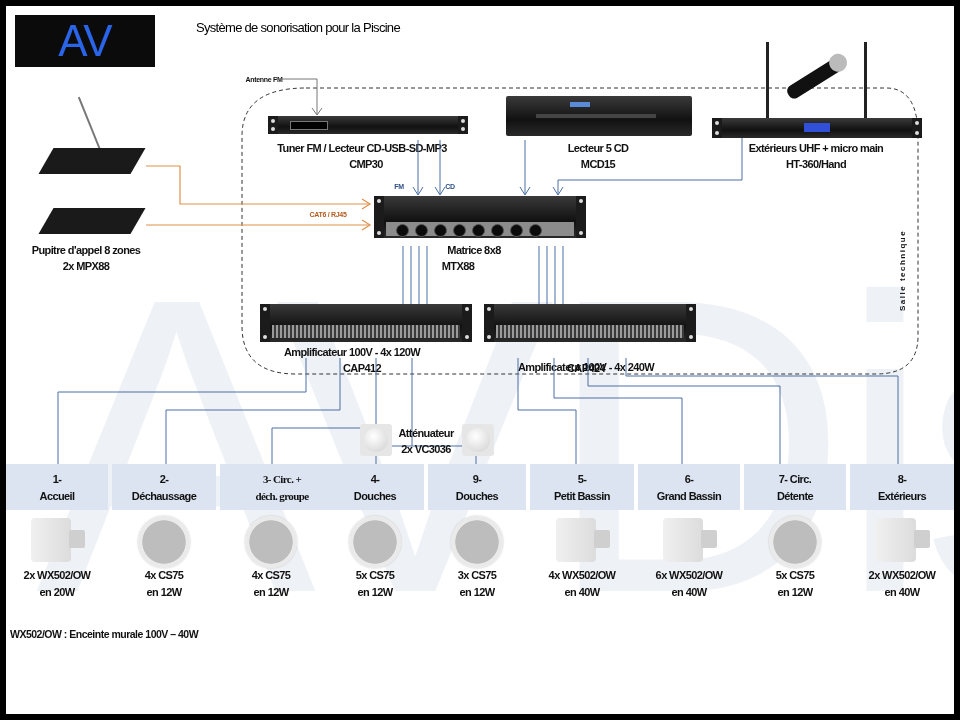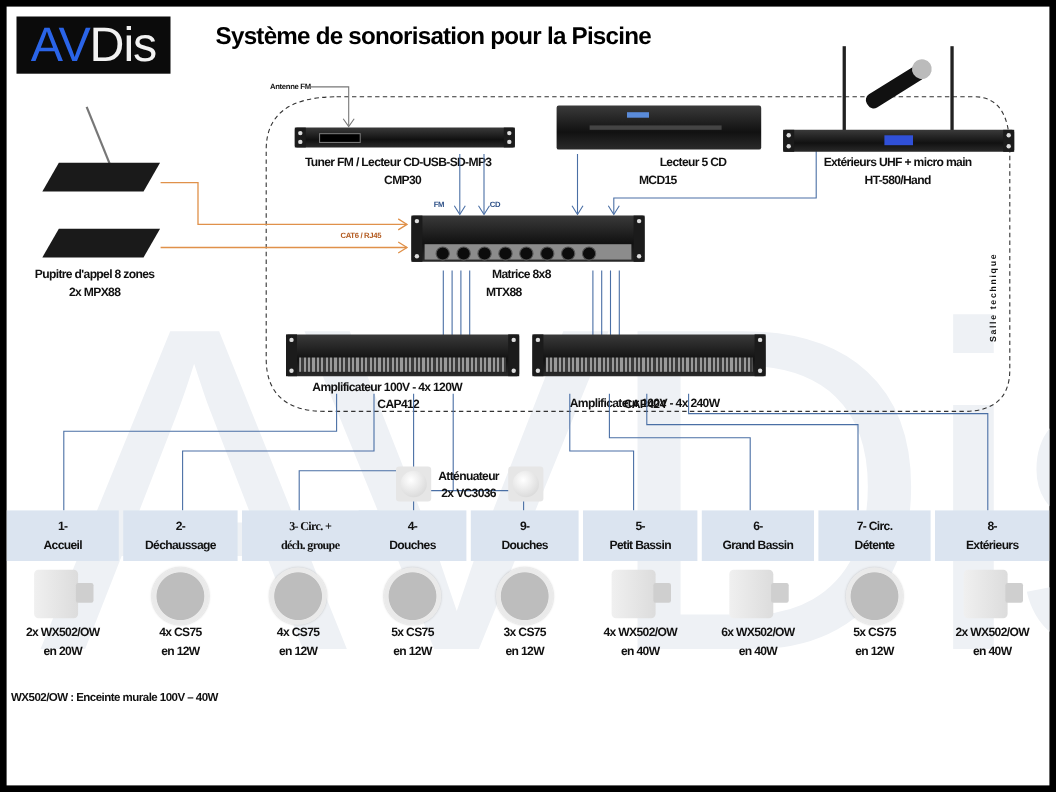--- a/index.html
+++ b/index.html
@@ -1,20 +1,20 @@
 <!DOCTYPE html>
 <html><head>
 <meta charset="utf-8">
 <style>
   html, body { margin: 0; padding: 0; }
   body { width: 960px; height: 720px; background: #000; position: relative; overflow: hidden; font-family: "Liberation Sans", sans-serif; }
   #canvas { position: absolute; left: 6px; top: 6px; width: 948px; height: 708px; background: #fff; overflow: hidden; }
   .abs { position: absolute; }
   .lbl { position: absolute; text-align: center; font-weight: bold; color: #111; font-size: 11px; line-height: 17px; letter-spacing: -0.6px; white-space: nowrap; transform: translateX(-50%); }
-  .title { position: absolute; left: 190px; top: 14px; font-size: 22px; font-weight: bold; color: #000; letter-spacing: -0.7px; }
+  .title { position: absolute; left: 190px; top: 14px; font-size: 13px; font-weight: normal; color: #000; letter-spacing: -0.7px; }
   .logo { position: absolute; left: 9px; top: 9px; width: 140px; height: 52px; background: #0b0b0b; display: flex; align-items: center; justify-content: center; font-size: 44px; letter-spacing: -1px; }
   .logo .av { color: #2a64e8; font-weight: normal; }
   .logo .dis { color: #f2f2f2; position: relative; }
   .watermark { position: absolute; left: 30px; top: 230px; font-size: 420px; color: #eef1f5; font-weight: normal; letter-spacing: -10px; line-height: 1; z-index: 0; user-select: none; }
   svg.wires { position: absolute; left: 0; top: 0; z-index: 1; }
   .dev { position: absolute; z-index: 2; }
   .rack { background: linear-gradient(#3a3a3a, #111 60%, #2a2a2a); border-radius: 2px; }
   .ear { position: absolute; top: 0; width: 10px; height: 100%; background: #1b1b1b; }
   .ear::before, .ear::after { content: ""; position: absolute; left: 3px; width: 4px; height: 4px; border-radius: 50%; background: #ddd; }
   .ear::before { top: 3px; } .ear::after { bottom: 3px; }
@@ -33,21 +33,20 @@
   .tag-orange { color: #b35a1f; }
 </style>
 </head>
 <body>
 
 <div id="canvas">
   <div class="watermark">AVDis</div>
 
   <div class="logo">
     <span class="av">AV</span>
-      <span class="dis">Dis</span>
   </div>
   <div class="title">Système de sonorisation pour la Piscine</div>
 
   <svg class="wires" width="948" height="708">
 
     <path d="M300 82 H880 Q912 82 912 130 V330 Q912 368 870 368 H290 Q236 368 236 320 V130 Q236 82 300 82 Z" fill="none" stroke="#333" stroke-width="1" stroke-dasharray="4,3"></path>
 
     <path d="M270 73 H311 V108" fill="none" stroke="#777" stroke-width="1"></path>
     <path d="M306 102 L311 109 L316 102" fill="none" stroke="#777" stroke-width="1"></path>
 
@@ -91,35 +90,35 @@
       <div class="ear" style="right:0"></div>
     <div class="abs" style="left:22px; top:5px; width:36px; height:7px; background:#000; border:1px solid #777;"></div>
   </div>
   <div class="lbl" style="left:356px; top:134px;">Tuner FM / Lecteur CD-USB-SD-MP3</div>
   <div class="lbl" style="left:360px; top:150px;">CMP30</div>
 
   <div class="dev rack" style="left:500px; top:90px; width:186px; height:40px;">
     <div class="abs" style="left:30px; top:18px; width:120px; height:4px; background:#444;"></div>
     <div class="abs" style="left:64px; top:6px; width:20px; height:5px; background:#5a8bd9;"></div>
   </div>
-  <div class="lbl" style="left:592px; top:134px;margin-left:32px;">Lecteur 5 CD</div>
+  <div class="lbl" style="left:592px; top:134px;">Lecteur 5 CD</div>
   <div class="lbl" style="left:592px; top:150px;">MCD15</div>
 
   <div class="dev" style="left:760px; top:36px; width:3px; height:80px; background:#222;"></div>
   <div class="dev" style="left:858px; top:36px; width:3px; height:80px; background:#222;"></div>
   <div class="dev" style="left:778px; top:66px; width:60px; height:14px; background:#111; border-radius:6px; transform:rotate(-32deg);">
     <div class="abs" style="right:-8px; top:-3px; width:18px; height:18px; border-radius:50%; background:#bbb;"></div>
   </div>
   <div class="dev rack" style="left:706px; top:112px; width:210px; height:20px;">
     <div class="ear" style="left:0"></div>
       <div class="ear" style="right:0"></div>
     <div class="abs" style="left:92px; top:5px; width:26px; height:9px; background:#3050d8;"></div>
   </div>
   <div class="lbl" style="left:810px; top:134px;">Extérieurs UHF + micro main</div>
-  <div class="lbl" style="left:810px; top:150px;">HT-580/Hand</div>
+  <div class="lbl" style="left:810px; top:150px;">HT-360/Hand</div>
 
   <div class="dev" style="left:98px; top:86px; width:2px; height:70px; background:#777; transform:rotate(-22deg); transform-origin:bottom;"></div>
   <div class="dev" style="left:40px; top:142px; width:92px; height:26px; background:#1a1a1a; transform:skewX(-30deg);"></div>
   <div class="dev" style="left:40px; top:202px; width:92px; height:26px; background:#1a1a1a; transform:skewX(-30deg);"></div>
   <div class="lbl" style="left:80px; top:236px;">Pupitre d'appel 8 zones</div>
   <div class="lbl" style="left:80px; top:252px;">2x MPX88</div>
   <div class="lbl small tag-orange" style="left:322px; top:200px;">CAT6 / RJ45</div>
 
   <div class="lbl small tag-blue" style="left:393px; top:172px;">FM</div>
   <div class="lbl small tag-blue" style="left:444px; top:172px;">CD</div>

